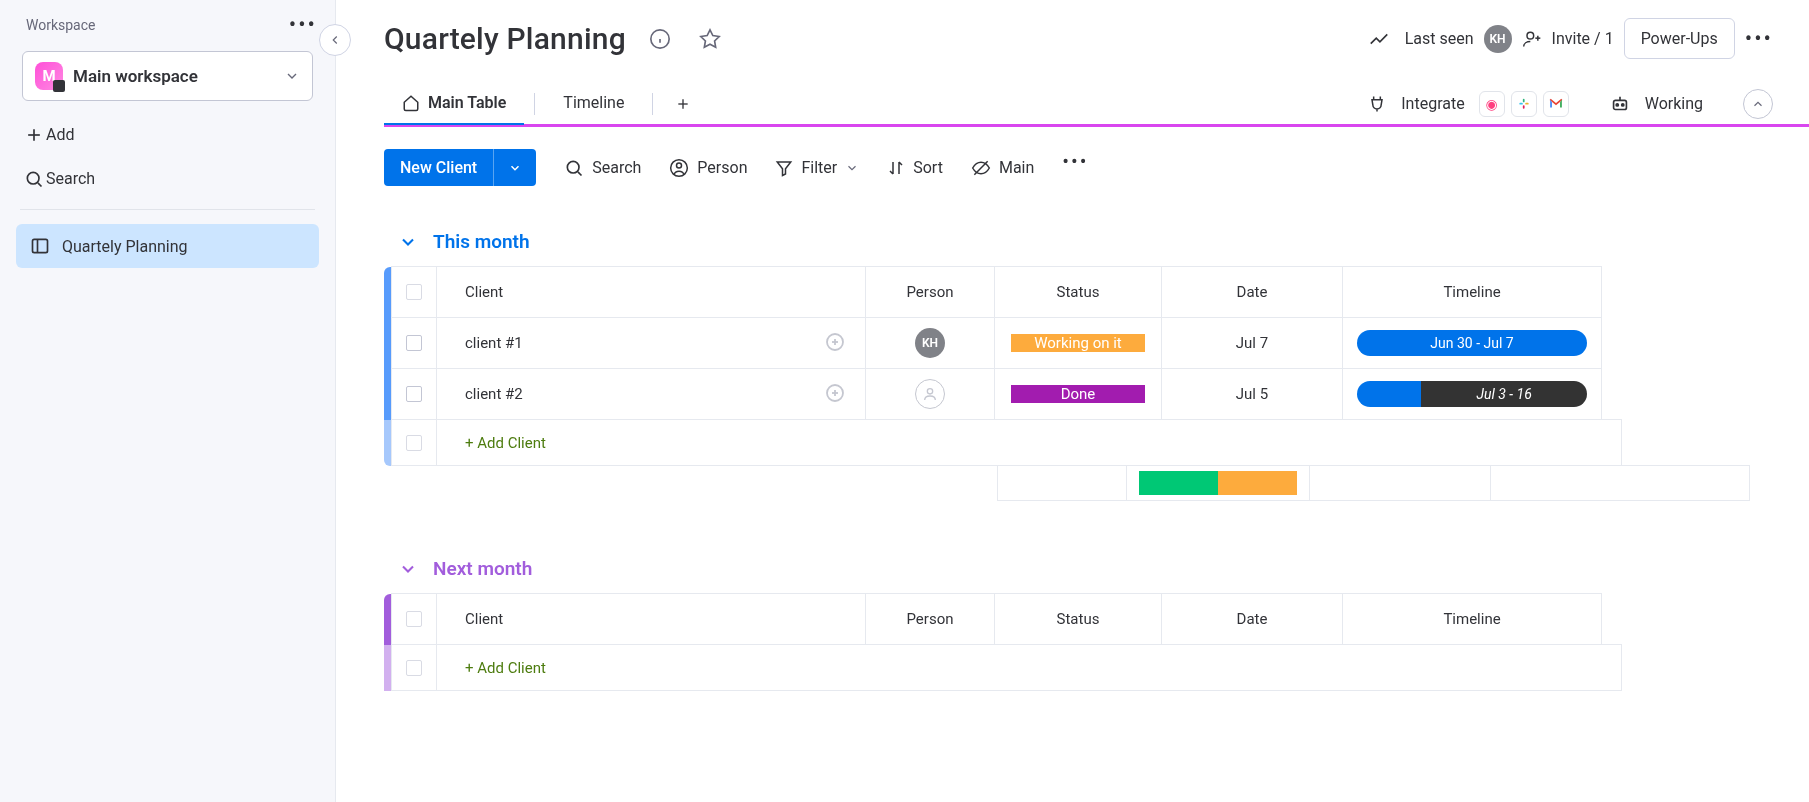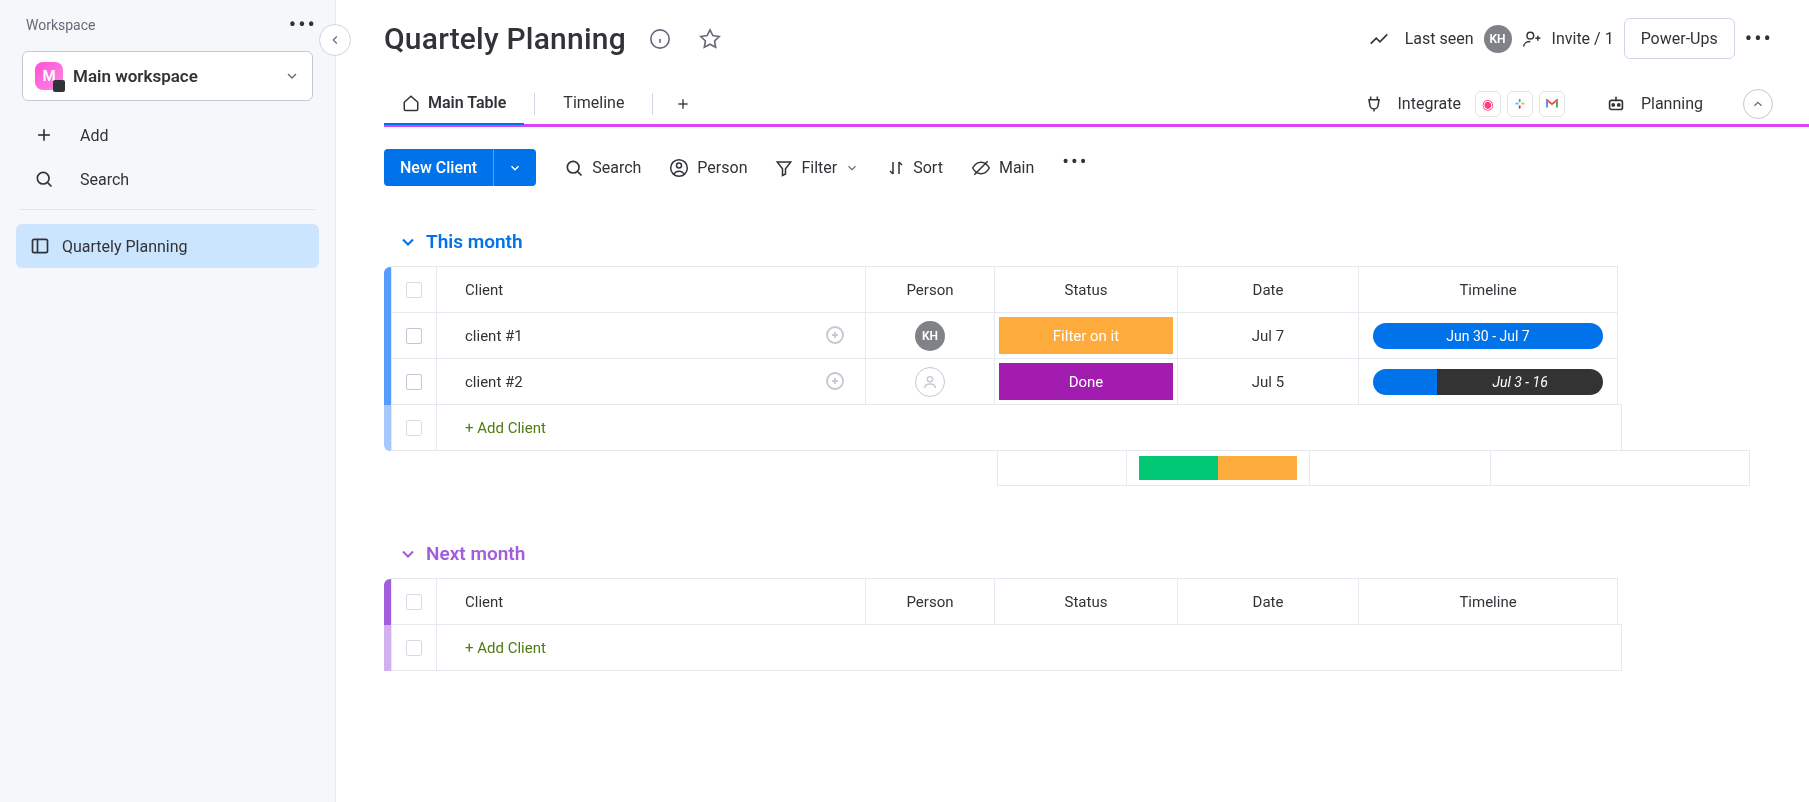--- a/index.html
+++ b/index.html
@@ -7,21 +7,21 @@
   .app { display: flex; width: 1809px; height: 802px; }
   
   .sidebar { width: 336px; background: #f6f7fb; border-right: 1px solid #e6e9ef; display: flex; flex-direction: column; padding-top: 12px; position: relative; }
   .sidebar-header { display: flex; align-items: center; justify-content: space-between; padding: 0 18px 10px 26px; color:#676879; font-size:14px;}
   .more-dots { font-size: 22px; letter-spacing: 2px; color:#323338; cursor:pointer;}
   .workspace-pill { margin: 4px 22px 12px 22px; border:1px solid #c3c6d4; border-radius:6px; background:#fff; padding:10px 12px; display:flex; align-items:center; gap:10px; cursor:pointer; }
   .ws-badge { width:28px; height:28px; border-radius:8px; background:linear-gradient(135deg,#ff4fd8,#ff8ae2); color:#fff; font-weight:700; display:flex; align-items:center; justify-content:center; position:relative; font-size:15px;}
   .ws-badge::after{ content:""; position:absolute; right:-2px; bottom:-2px; width:12px;height:12px;background:#323338; border-radius:2px;}
   .ws-name { font-weight:600; font-size:17px; flex:1;}
   .chev-down { color:#676879; }
-  .side-item { display:flex; align-items:center; gap:26px; padding:12px 18px 12px 34px; color:#323338; font-size:16px; cursor:pointer;}
+  .side-item { display:flex; align-items:flex-start; gap:2px; padding:12px 18px 12px 24px; color:#323338; font-size:16px; cursor:pointer;}
   .divider { height:1px; background:#e1e4ea; margin:8px 20px 14px 20px;}
   .board-entry{ margin:0 16px; border-radius:6px; background:#cce5ff; display:flex; align-items:center; gap:12px; padding:12px 14px; font-size:16px; color:#323338; cursor:pointer;}
   .collapse-btn { position:absolute; top:24px; right:-16px; width:32px; height:32px; border-radius:50%; background:#fff; border:1px solid #d0d4e4; display:flex; align-items:center; justify-content:center; cursor:pointer; z-index:3;}
   
   .main{ flex:1; display:flex; flex-direction:column; padding:18px 0 0 48px; overflow:hidden;}
   .titlebar{ display:flex; align-items:center; gap:18px; padding-right:36px;}
   .board-title{ font-size:30px; font-weight:500; letter-spacing:.2px;}
   .icon-btn{ width:32px; height:32px; border-radius:4px; display:flex; align-items:center; justify-content:center; color:#676879; cursor:pointer;}
   .titlebar-right{ margin-left:auto; display:flex; align-items:center; gap:10px; color:#323338;}
   .avatar-small{ width:28px;height:28px;border-radius:50%; background:#808288; color:#fff; font-size:12px; font-weight:600; display:flex; align-items:center; justify-content:center;}
@@ -38,36 +38,36 @@
   .caret-circle{ width:30px; height:30px; border:1px solid #c3c6d4; border-radius:50%; display:flex;align-items:center;justify-content:center; cursor:pointer; color:#676879;}
   
   .toolbar{ display:flex; gap:28px; padding:22px 0 16px 0;}
   .new-btn{ display:flex; align-items:stretch; border-radius:4px; overflow:hidden; background:#0073ea; color:#fff; font-size:16px; cursor:pointer;}
   .new-btn .lbl{ padding:9px 16px; font-weight:500;}
   .new-btn .dd{ padding:9px 14px; border-left:1px solid rgba(255,255,255,.35); display:flex; align-items:center;}
   .tool{ display:flex; align-items:center; gap:8px; font-size:16px; color:#323338; cursor:pointer;}
   
   .content{ flex:1; overflow:auto; padding-bottom:40px; padding-right:0;}
   .group{ margin-top:22px;}
-  .group-header{ display:flex; align-items:center; gap:8px; padding:6px 0 14px 14px; font-size:19px; font-weight:600;}
+  .group-header{ display:flex; align-items:center; gap:15px; padding:6px 0 14px 14px; font-size:19px; font-weight:600;}
   .g-blue .group-header{ color:#0073ea;}
   .g-purple .group-header{ color:#a25ddc;}
   .table{ display:flex; flex-direction:column; min-width:1200px;}
   .trow{ display:flex; align-items:stretch; min-height:46px;}
   .accent{ width:8px;}
   .g-blue .accent{ background:#579bfc;}
   .g-blue .accent.faded{ background:#a6c8fc;}
   .g-purple .accent{ background:#a25ddc;}
   .g-purple .accent.faded{ background:#d2b0ef;}
   .cell{ border:1px solid #e6e9ef; margin-left:-1px; margin-top:-1px; display:flex; align-items:center; justify-content:center; padding:0 10px; font-size:15px; color:#323338; background:#fff;}
   .cell.chk{ width:46px; justify-content:center;}
   .cell.name{ width:430px; justify-content:flex-start; padding-left:28px; position:relative;}
   .cell.name .bubble{ margin-left:auto; margin-right:8px; color:#c5c7d0;}
   .cell.person{ width:130px;}
-  .cell.status{ width:184px; padding:4px;}
+  .cell.status{ width:168px; padding:16px;}
   .cell.date{ width:182px;}
   .cell.timeline{ width:260px; padding:0 14px;}
   .head .cell{ color:#323338; font-weight:400; background:#fff; font-size:15px;}
   .checkbox{ width:16px; height:16px; border:1.5px solid #c3c6d4; border-radius:2px; cursor:pointer;}
   .head .checkbox, .addrow .checkbox{ border-color:#d9dbe4;}
   .avatar-kh{ width:30px;height:30px;border-radius:50%; background:#808288; color:#fff; font-size:12px; font-weight:600; display:flex; align-items:center; justify-content:center;}
   .avatar-empty{ width:30px;height:30px;border-radius:50%; border:1.5px solid #c5c7d0; display:flex; align-items:center; justify-content:center; color:#c5c7d0;}
   .status-pill{ width:100%; height:100%; display:flex; align-items:center; justify-content:center; color:#fff; font-size:15px;}
   .st-work{ background:#fdab3d;}
   .st-done{ background:#a21caf;text-align:right;}
@@ -218,21 +218,21 @@
             </div>
           </div>
         </div>
         <div class="integrate-block">
           <svg width="22" height="22" viewBox="0 0 24 24" fill="none" stroke="#323338" stroke-width="1.8">
               <rect x="5" y="8" width="14" height="10" rx="2"></rect>
               <circle cx="9" cy="13" r="1.2" fill="#323338"></circle>
               <circle cx="15" cy="13" r="1.2" fill="#323338"></circle>
               <line x1="12" y1="4" x2="12" y2="8"></line>
             </svg>
-          <span>Planning</span>
+          <span>Working</span>
         </div>
         <div class="caret-circle">
           <svg width="14" height="14" viewBox="0 0 24 24" fill="none" stroke="currentColor" stroke-width="2">
               <polyline points="18 15 12 9 6 15"></polyline>
             </svg>
         </div>
       </div>
     </div>
 
     <div class="toolbar">
@@ -318,21 +318,21 @@
                     <circle cx="12" cy="11" r="8"></circle>
                     <line x1="12" y1="8" x2="12" y2="14"></line>
                     <line x1="9" y1="11" x2="15" y2="11"></line>
                   </svg>
               </span>
             </div>
             <div class="cell person">
                 <div class="avatar-kh">KH</div>
               </div>
             <div class="cell status">
-                <div class="status-pill st-work">Filter on it</div>
+                <div class="status-pill st-work">Working on it</div>
               </div>
             <div class="cell date">Jul 7</div>
             <div class="cell timeline">
               <div class="tl-pill tl1">
                   <span>Jun 30 - Jul 7</span>
                 </div>
             </div>
           </div>
 
           <div class="trow">

